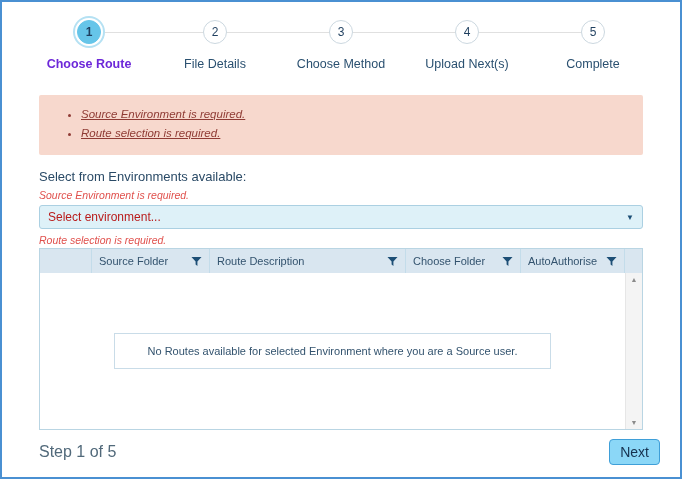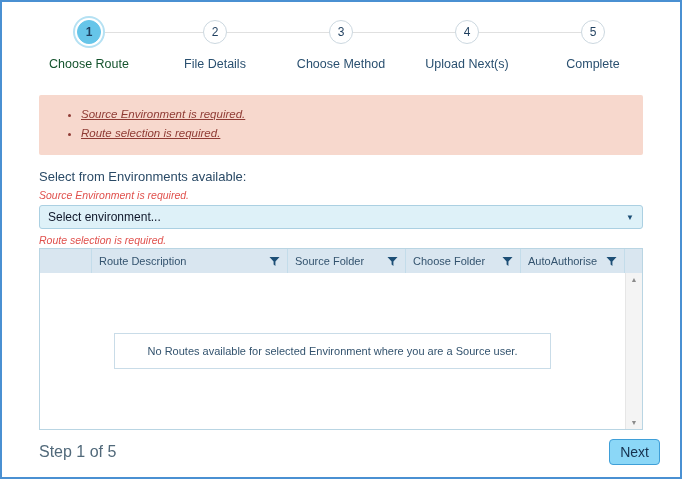--- a/index.html
+++ b/index.html
@@ -48,21 +48,21 @@
     border: 1px solid #66c5e9;
     box-shadow: 0 0 0 2px #ffffff, 0 0 0 4px #b5e1f3;
     font-weight: bold;
   }
   .step .label {
     margin-top: 13px;
     font-size: 12.5px;
     color: #2a5070;
     white-space: nowrap;
   }
-  .step.active .label { font-weight: normal; color: #14532d; }
+  .step.active .label { font-weight: bold; color: #6d28d9; }
 
   
   .error-box {
     margin: 24px 37px 0 37px;
     background: #f7d8cd;
     border-radius: 2px;
     padding: 10px 14px 12px 14px;
   }
   .error-box ul { list-style: disc; margin-left: 28px; }
   .error-box li { color: #8f3b34; font-size: 11.5px; line-height: 19px; }
@@ -88,21 +88,21 @@
   .dropdown {
     margin: 4px 37px 0 37px;
     height: 24px;
     background: #def1f8;
     border: 1px solid #abd0e2;
     border-radius: 3px;
     display: flex; align-items: center; justify-content: space-between;
     padding: 0 8px;
     cursor: pointer;
   }
-  .dropdown .value { font-size: 12px; color: #0f172a; }
+  .dropdown .value { font-size: 12px; color: #b91c1c; }
   .dropdown .caret { font-size: 8px; color: #1d4f76; }
 
   
   .routes-table {
     margin: 2px 37px 0 37px;
     border: 1px solid #b9d5e3;
     height: 182px;
     display: flex; flex-direction: column;
   }
   .thead {
@@ -218,28 +218,28 @@
   <div class="field-error">Source Environment is required.</div>
   <div class="dropdown">
     <span class="value">Select environment...</span>
     <span class="caret">▼</span>
   </div>
 
   <div class="field-error">Route selection is required.</div>
   <div class="routes-table">
     <div class="thead">
       <div class="th th-select"></div>
+      <div class="th th-sf">
+        <span>Source Folder</span>
+        <svg class="funnel" width="11" height="11" viewBox="0 0 12 12">
+            <path d="M0.5 1 L11.5 1 L7 6 L7 11 L5 9.3 L5 6 Z" fill="#1d4f76"></path>
+          </svg>
+      </div>
       <div class="th th-rd">
         <span>Route Description</span>
-        <svg class="funnel" width="11" height="11" viewBox="0 0 12 12">
-            <path d="M0.5 1 L11.5 1 L7 6 L7 11 L5 9.3 L5 6 Z" fill="#1d4f76"></path>
-          </svg>
-      </div>
-      <div class="th th-sf">
-        <span>Source Folder</span>
         <svg class="funnel" width="11" height="11" viewBox="0 0 12 12">
             <path d="M0.5 1 L11.5 1 L7 6 L7 11 L5 9.3 L5 6 Z" fill="#1d4f76"></path>
           </svg>
       </div>
       <div class="th th-tf">
         <span>Choose Folder</span>
         <svg class="funnel" width="11" height="11" viewBox="0 0 12 12">
             <path d="M0.5 1 L11.5 1 L7 6 L7 11 L5 9.3 L5 6 Z" fill="#1d4f76"></path>
           </svg>
       </div>

